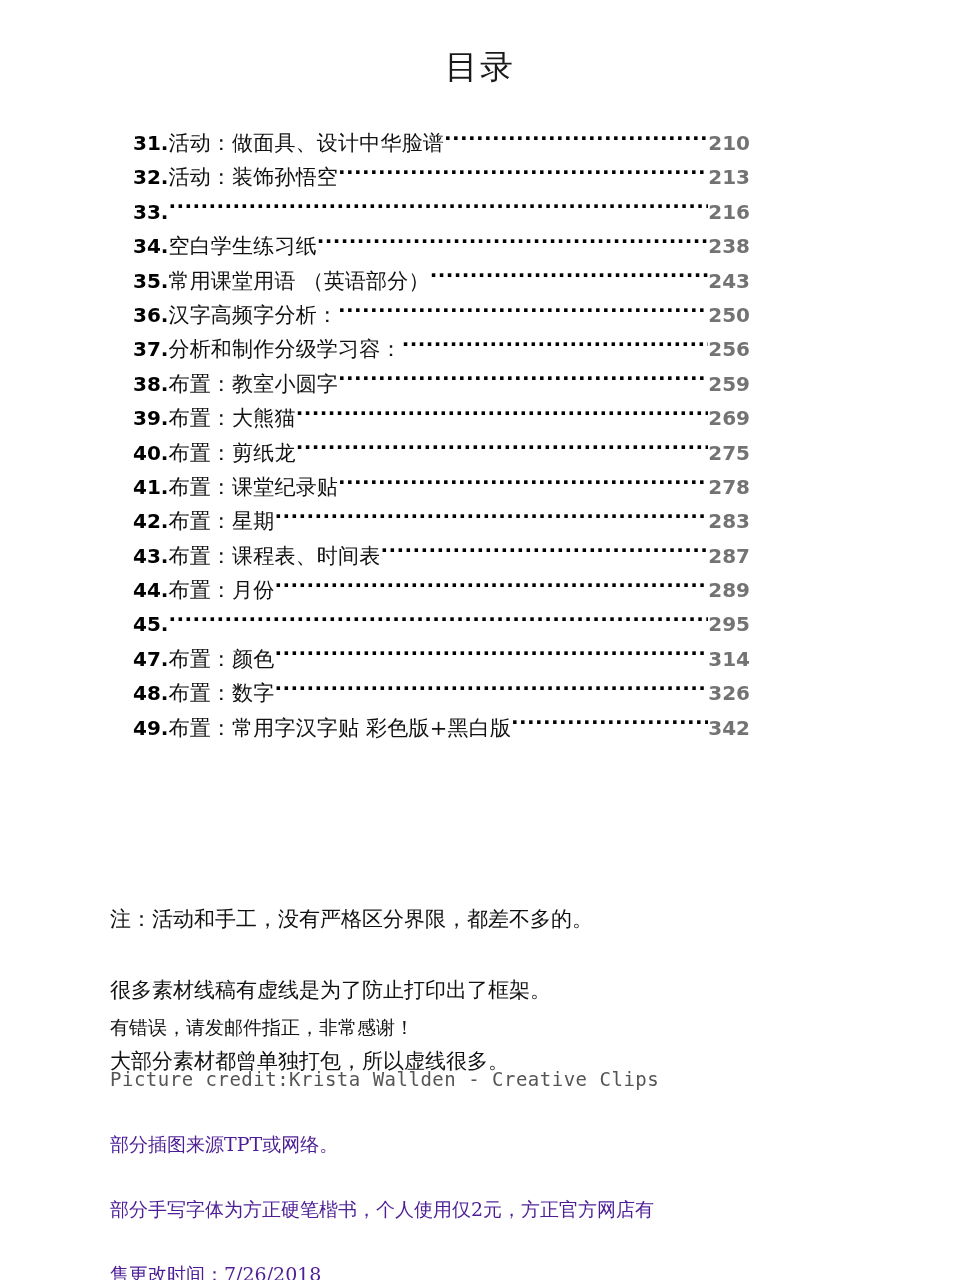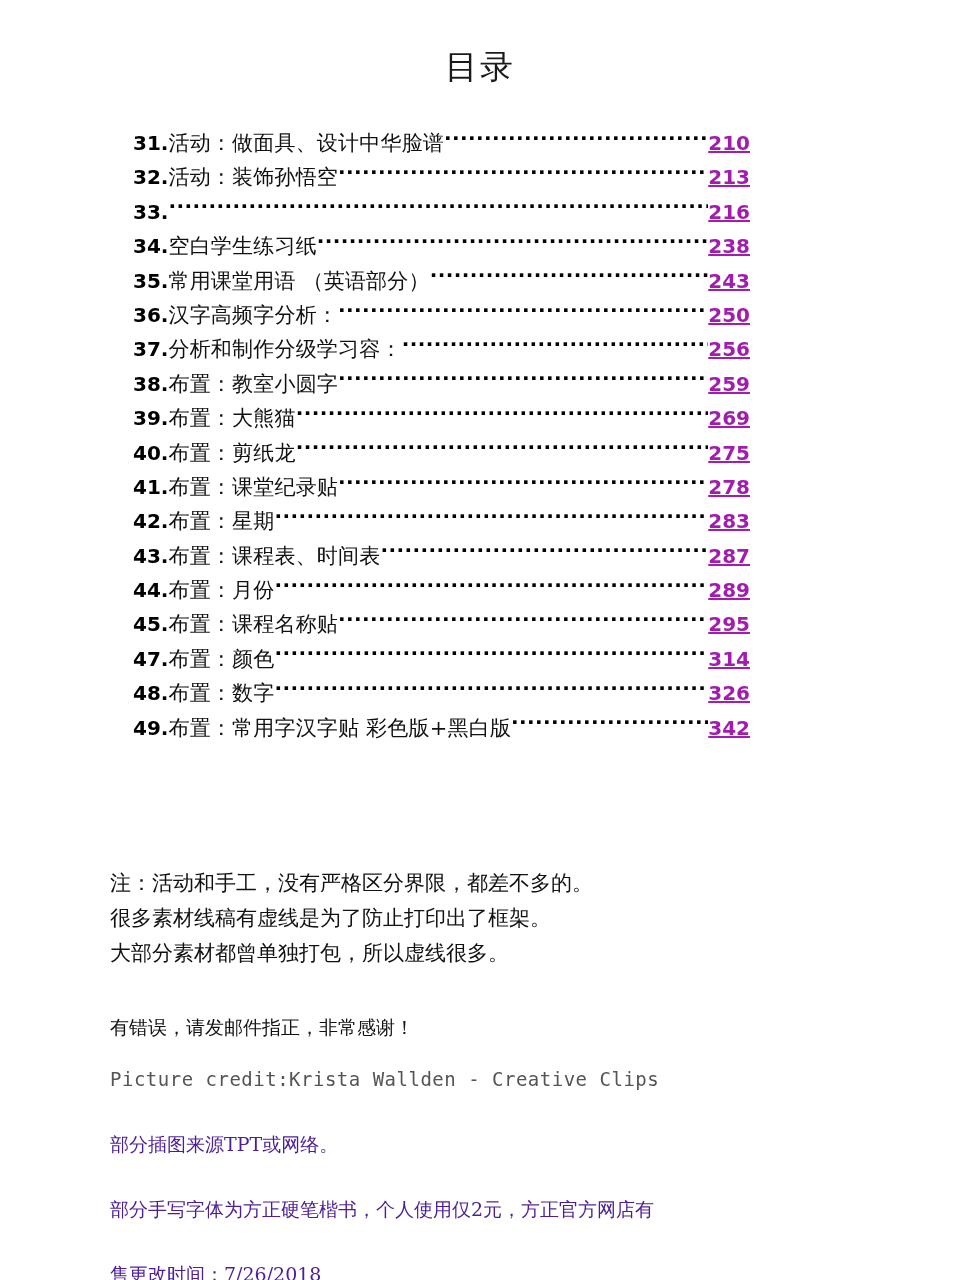--- a/index.html
+++ b/index.html
@@ -93,39 +93,39 @@
     font-weight: bold;
     letter-spacing: 0.4px;
     color: #000;
     white-space: nowrap;
   }
 
   .toc-page {
     font-family: "DejaVu Sans", "Liberation Sans", sans-serif;
     font-size: 20px;
     font-weight: 600;
-    color: #a21caf;
+    color: #737373;
     flex: 0 0 auto;
     padding-left: 0px;
-    text-decoration: underline;
   }
 
   
   .notes {
     position: absolute;
     top: 866px;
     left: 110px;
     width: 760px;
   }
   .note-line {
     font-family: "DejaVu Serif", "Liberation Serif", serif;
     font-size: 21px;
     line-height: 35px;
     color: #111;
     white-space: nowrap;
+    margin-top: 36px;
   }
 
   
   .thanks {
     position: absolute;
     top: 1012px;
     left: 110px;
     width: 760px;
     font-family: "DejaVu Serif", "Liberation Serif", serif;
     font-size: 19px;
@@ -244,21 +244,20 @@
         <span class="toc-page">287</span>
       </div>
       <div class="toc-entry">
         <span class="toc-num">44.</span>
         <span class="toc-text">布置：月份</span>
         <span class="toc-leader"></span>
         <span class="toc-page">289</span>
       </div>
       <div class="toc-entry">
         <span class="toc-num">45.</span>
-        <span class="toc-text">布置：课程名称贴</span>
         <span class="toc-leader"></span>
         <span class="toc-page">295</span>
       </div>
       <div class="toc-entry">
         <span class="toc-num">47.</span>
         <span class="toc-text">布置：颜色</span>
         <span class="toc-leader"></span>
         <span class="toc-page">314</span>
       </div>
       <div class="toc-entry">

